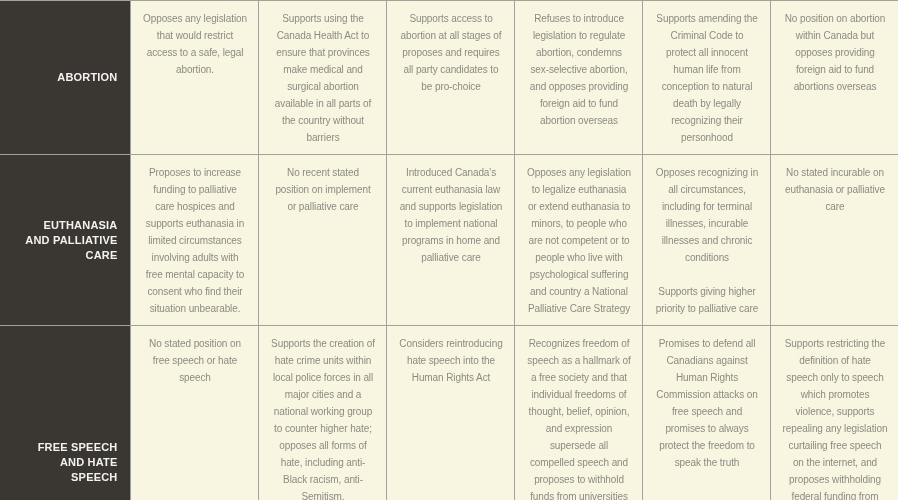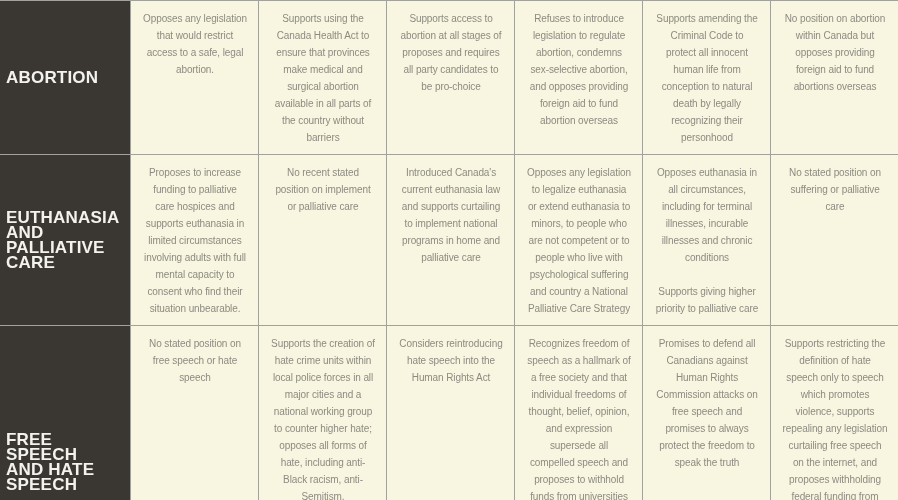--- a/index.html
+++ b/index.html
@@ -18,23 +18,23 @@
   table.positions{
     width:898px;height:500px;
     border-collapse:collapse;table-layout:fixed;
     border-bottom:2px solid var(--border);
   }
   col.hdr{width:130px;}
   col.c{width:128px;}
   th.rowhdr{
     background:var(--header-bg);
     color:var(--header-text);
-    font-size:17px;font-weight:bold;
+    font-size:11px;font-weight:bold;
     letter-spacing:0.2px;line-height:15px;
-    text-align:left;vertical-align:middle;
+    text-align:right;vertical-align:middle;
     padding:0 12px 0 6px;
     white-space:pre-line;
     border:1px solid var(--border);
     border-left:none;
   }
   td.cell{
     background:var(--cell-bg);
     color:var(--cell-text);
     font-size:10px;line-height:17px;
     letter-spacing:-0.1px;
@@ -69,28 +69,28 @@
       <td class="cell">Supports using the Canada Health Act to ensure that provinces make medical and surgical abortion available in all parts of the country without barriers</td>
       <td class="cell">Supports access to abortion at all stages of proposes and requires all party candidates to be pro-choice</td>
       <td class="cell">Refuses to introduce legislation to regulate abortion, condemns sex-selective abortion, and opposes providing foreign aid to fund abortion overseas</td>
       <td class="cell">Supports amending the Criminal Code to protect all innocent human life from conception to natural death by legally recognizing their personhood</td>
       <td class="cell">No position on abortion within Canada but opposes providing foreign aid to fund abortions overseas</td>
     </tr>
     <tr class="r1">
       <th class="rowhdr">EUTHANASIA
 AND PALLIATIVE
 CARE</th>
-      <td class="cell">Proposes to increase funding to palliative care hospices and supports euthanasia in limited circumstances involving adults with full mental capacity to consent who find their situation unbearable.</td>
+      <td class="cell">Proposes to increase funding to palliative care hospices and supports euthanasia in limited circumstances involving adults with free mental capacity to consent who find their situation unbearable.</td>
       <td class="cell">No recent stated position on implement or palliative care</td>
-      <td class="cell">Introduced Canada's current euthanasia law and supports curtailing to implement national programs in home and palliative care</td>
+      <td class="cell">Introduced Canada's current euthanasia law and supports legislation to implement national programs in home and palliative care</td>
       <td class="cell">Opposes any legislation to legalize euthanasia or extend euthanasia to minors, to people who are not competent or to people who live with psychological suffering and country a National Palliative Care Strategy</td>
-      <td class="cell">Opposes euthanasia in all circumstances, including for terminal illnesses, incurable illnesses and chronic conditions
+      <td class="cell">Opposes recognizing in all circumstances, including for terminal illnesses, incurable illnesses and chronic conditions
 
 Supports giving higher priority to palliative care</td>
-      <td class="cell">No stated position on suffering or palliative care</td>
+      <td class="cell">No stated incurable on euthanasia or palliative care</td>
     </tr>
     <tr class="r2">
       <th class="rowhdr">FREE SPEECH
 AND HATE
 SPEECH</th>
       <td class="cell">No stated position on free speech or hate speech</td>
       <td class="cell">Supports the creation of hate crime units within local police forces in all major cities and a national working group to counter higher hate; opposes all forms of hate, including anti-Black racism, anti-Semitism, Islamophobia, gender-based violence, homophobia, and transphobia</td>
       <td class="cell">Considers reintroducing hate speech into the Human Rights Act</td>
       <td class="cell">Recognizes freedom of speech as a hallmark of a free society and that individual freedoms of thought, belief, opinion, and expression supersede all compelled speech and proposes to withhold funds from universities that fail to protect free speech on campus</td>
       <td class="cell">Promises to defend all Canadians against Human Rights Commission attacks on free speech and promises to always protect the freedom to speak the truth</td>

